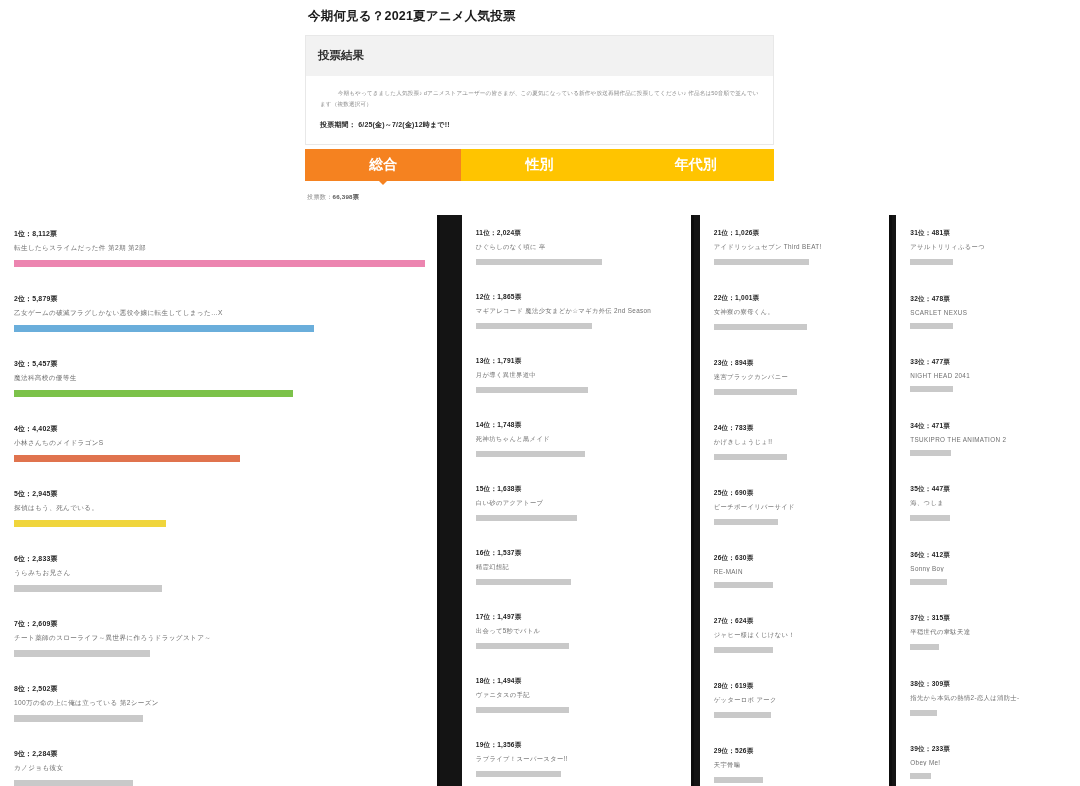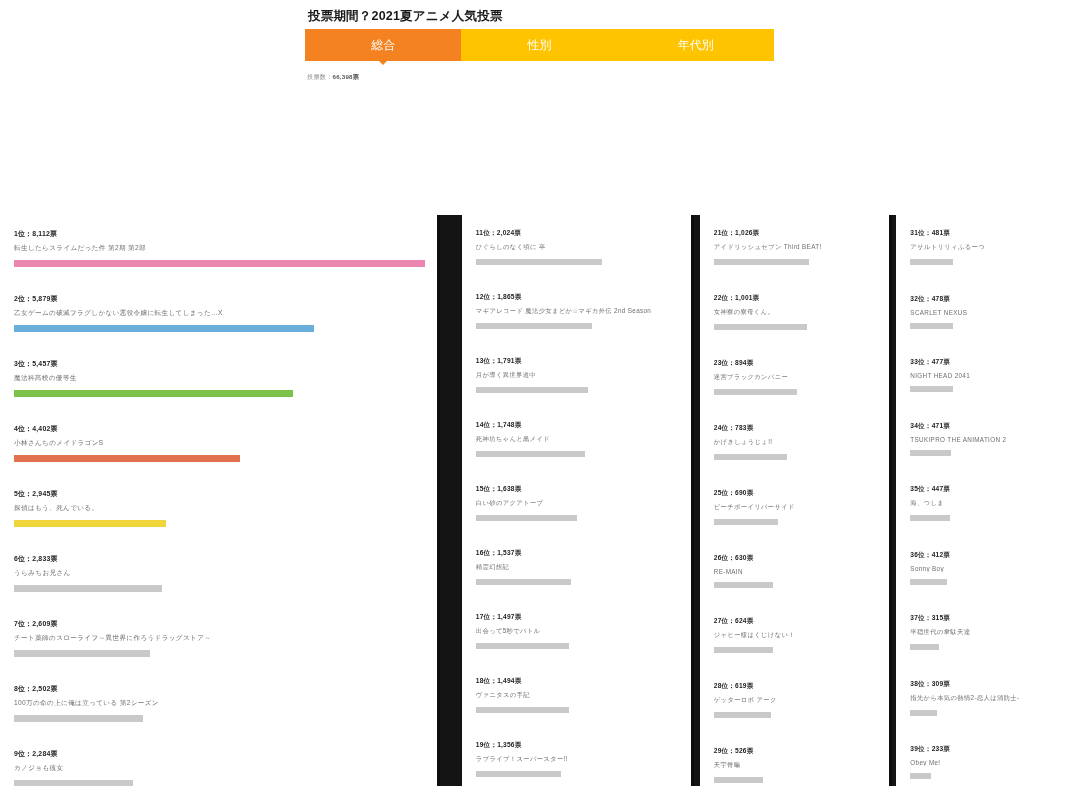--- a/index.html
+++ b/index.html
@@ -62,22 +62,22 @@
     display: flex;
     width: 469px;
     height: 32px;
     margin-top: 4px;
   }
   .tab {
     flex: 1 1 0;
     display: flex;
     align-items: center;
     justify-content: center;
-    font-size: 12px;
-    font-weight: normal;
+    font-size: 14px;
+    font-weight: bold;
     color: #ffffff;
     background: #ffc400;
     cursor: pointer;
     position: relative;
   }
   .tab.active { background: #f58220; }
   .tab.active::after {
     content: "";
     position: absolute;
     bottom: -4px; left: 50%;
@@ -158,22 +158,29 @@
   }
 </style>
 </head>
 <body>
 
 <div id="root">
 
   <div class="grey-strip"></div>
 
   <div class="top-area">
-    <div class="page-title">投票期間？2021夏アニメ人気投票</div>
-
+    <div class="page-title">今期何見る？2021夏アニメ人気投票</div>
+
+    <div class="result-card">
+      <div class="result-card-head">投票結果</div>
+      <div class="result-card-body">
+        <p class="desc">　今期もやってきました人気投票♪ dアニメストアユーザーの皆さまが、この夏気になっている新作や放送再開作品に投票してください♪ 作品名は50音順で並んでいます（複数選択可）</p>
+        <p class="period">投票期間： 6/25(金)～7/2(金)12時まで!!</p>
+      </div>
+    </div>
 
     <div class="tabs">
       <div class="tab active">総合</div>
       <div class="tab">性別</div>
       <div class="tab">年代別</div>
     </div>
 
     <div class="total-votes">
       <span>投票数：</span><b>66,398票</b>
     </div>

